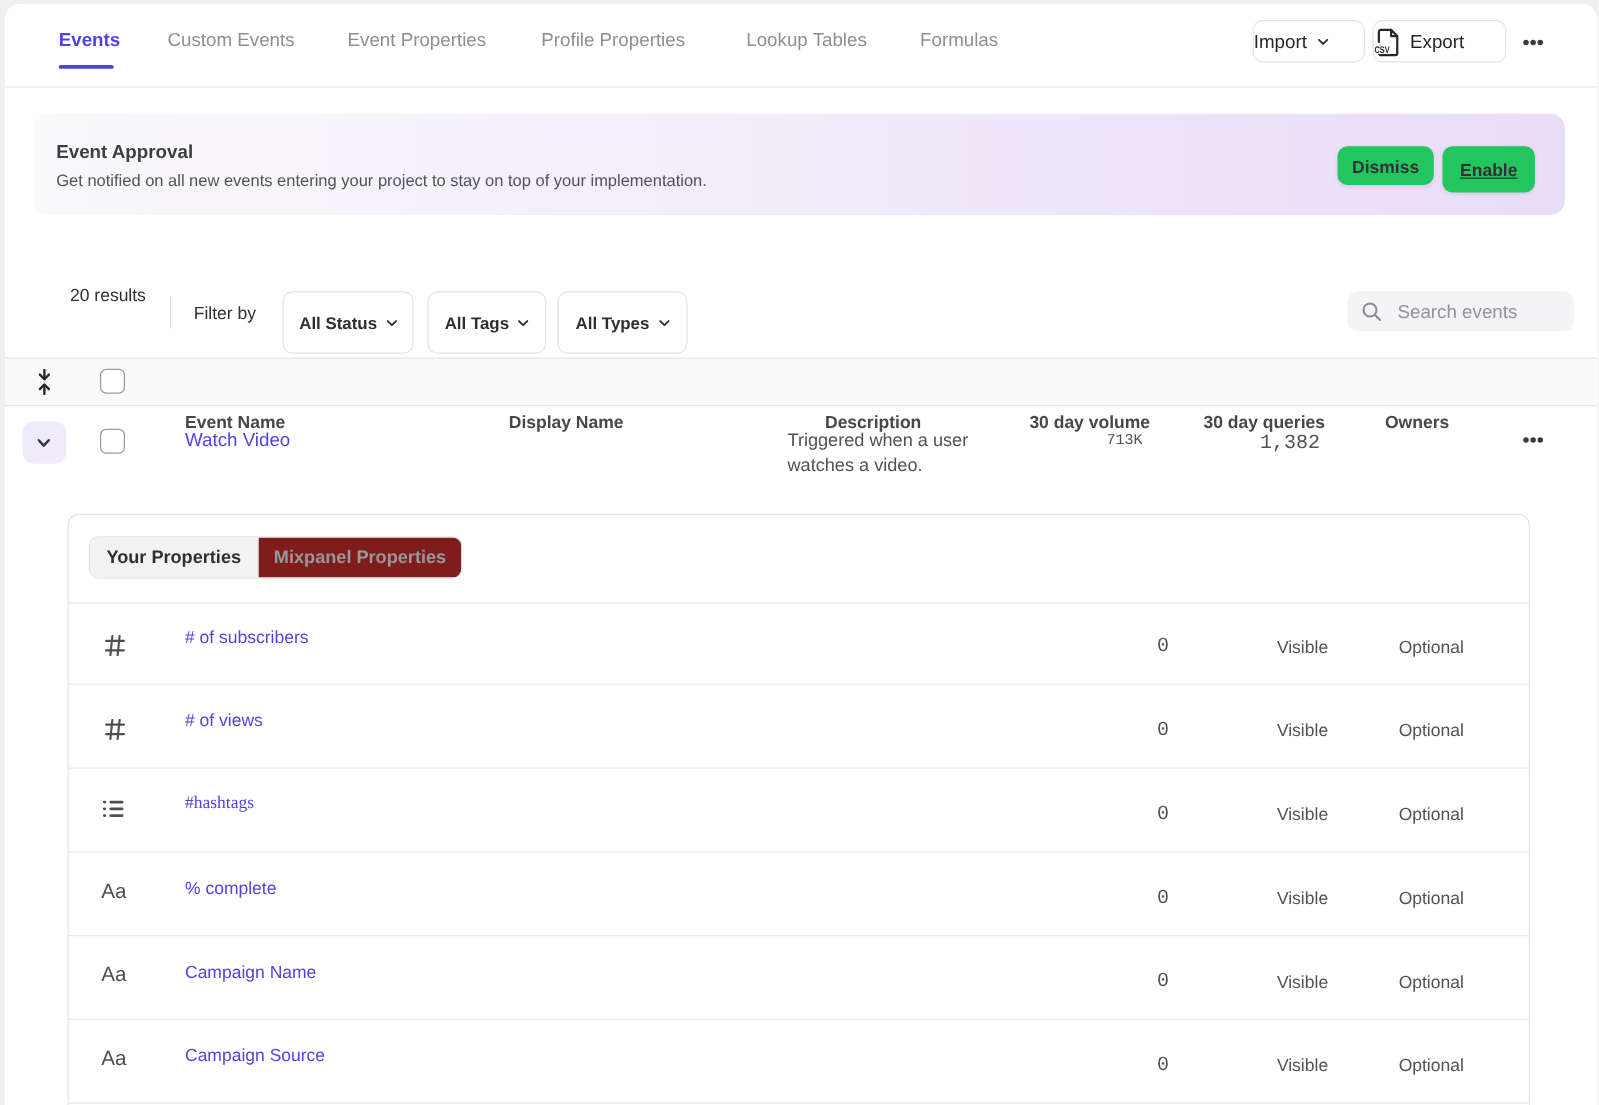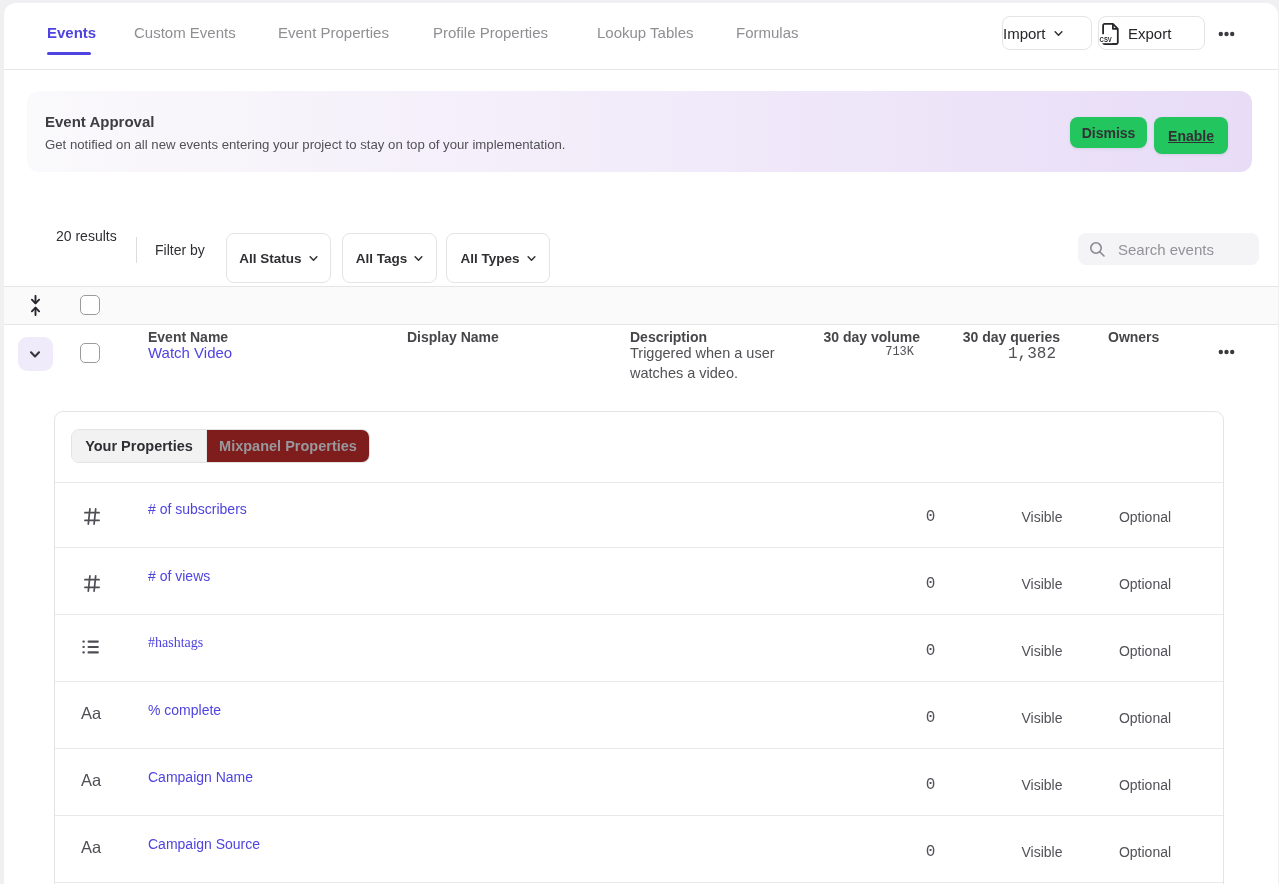--- a/index.html
+++ b/index.html
@@ -96,21 +96,21 @@
     <g stroke="#26262c" stroke-width="1.9" fill="none" stroke-linecap="round" stroke-linejoin="round">
       <path d="M6.5 0.9 v7.2"></path>
       <path d="M2.9 4.7 L6.5 8.4 L10.1 4.7"></path>
       <path d="M6.5 20.1 v-7.2"></path>
       <path d="M2.9 16.3 L6.5 12.6 L10.1 16.3"></path>
     </g>
   </svg>
   <div class="cbox" style="top:295px;"></div>
   <div class="hlabel" style="left:148px;">Event Name</div>
   <div class="hlabel" style="left:407px;">Display Name</div>
-  <div class="hlabel" style="left:630px;">Description</div>
+  <div class="hlabel" style="left:660px;">Description</div>
   <div class="hlabel" style="left:821px; width:99px; text-align:right;">30 day volume</div>
   <div class="hlabel" style="left:960px; width:100px; text-align:right;">30 day queries</div>
   <div class="hlabel" style="left:1108px;">Owners</div>
 
   <div class="abs" style="left:18px; top:336.5px; width:35px; height:34.5px; background:#f0ebfa; border-radius:9px;"></div>
   <svg class="abs" style="left:30px; top:351px;" width="10" height="7" viewBox="0 0 10 7">
     <path d="M1 1.2l4 4.3 4-4.3" fill="none" stroke="#33333a" stroke-width="2" stroke-linecap="round" stroke-linejoin="round"></path>
   </svg>
   <div class="cbox" style="top:343px;"></div>
   <div class="abs" style="left:148px; top:344px; font-size:15px; color:#4f44e0;">Watch Video</div>

